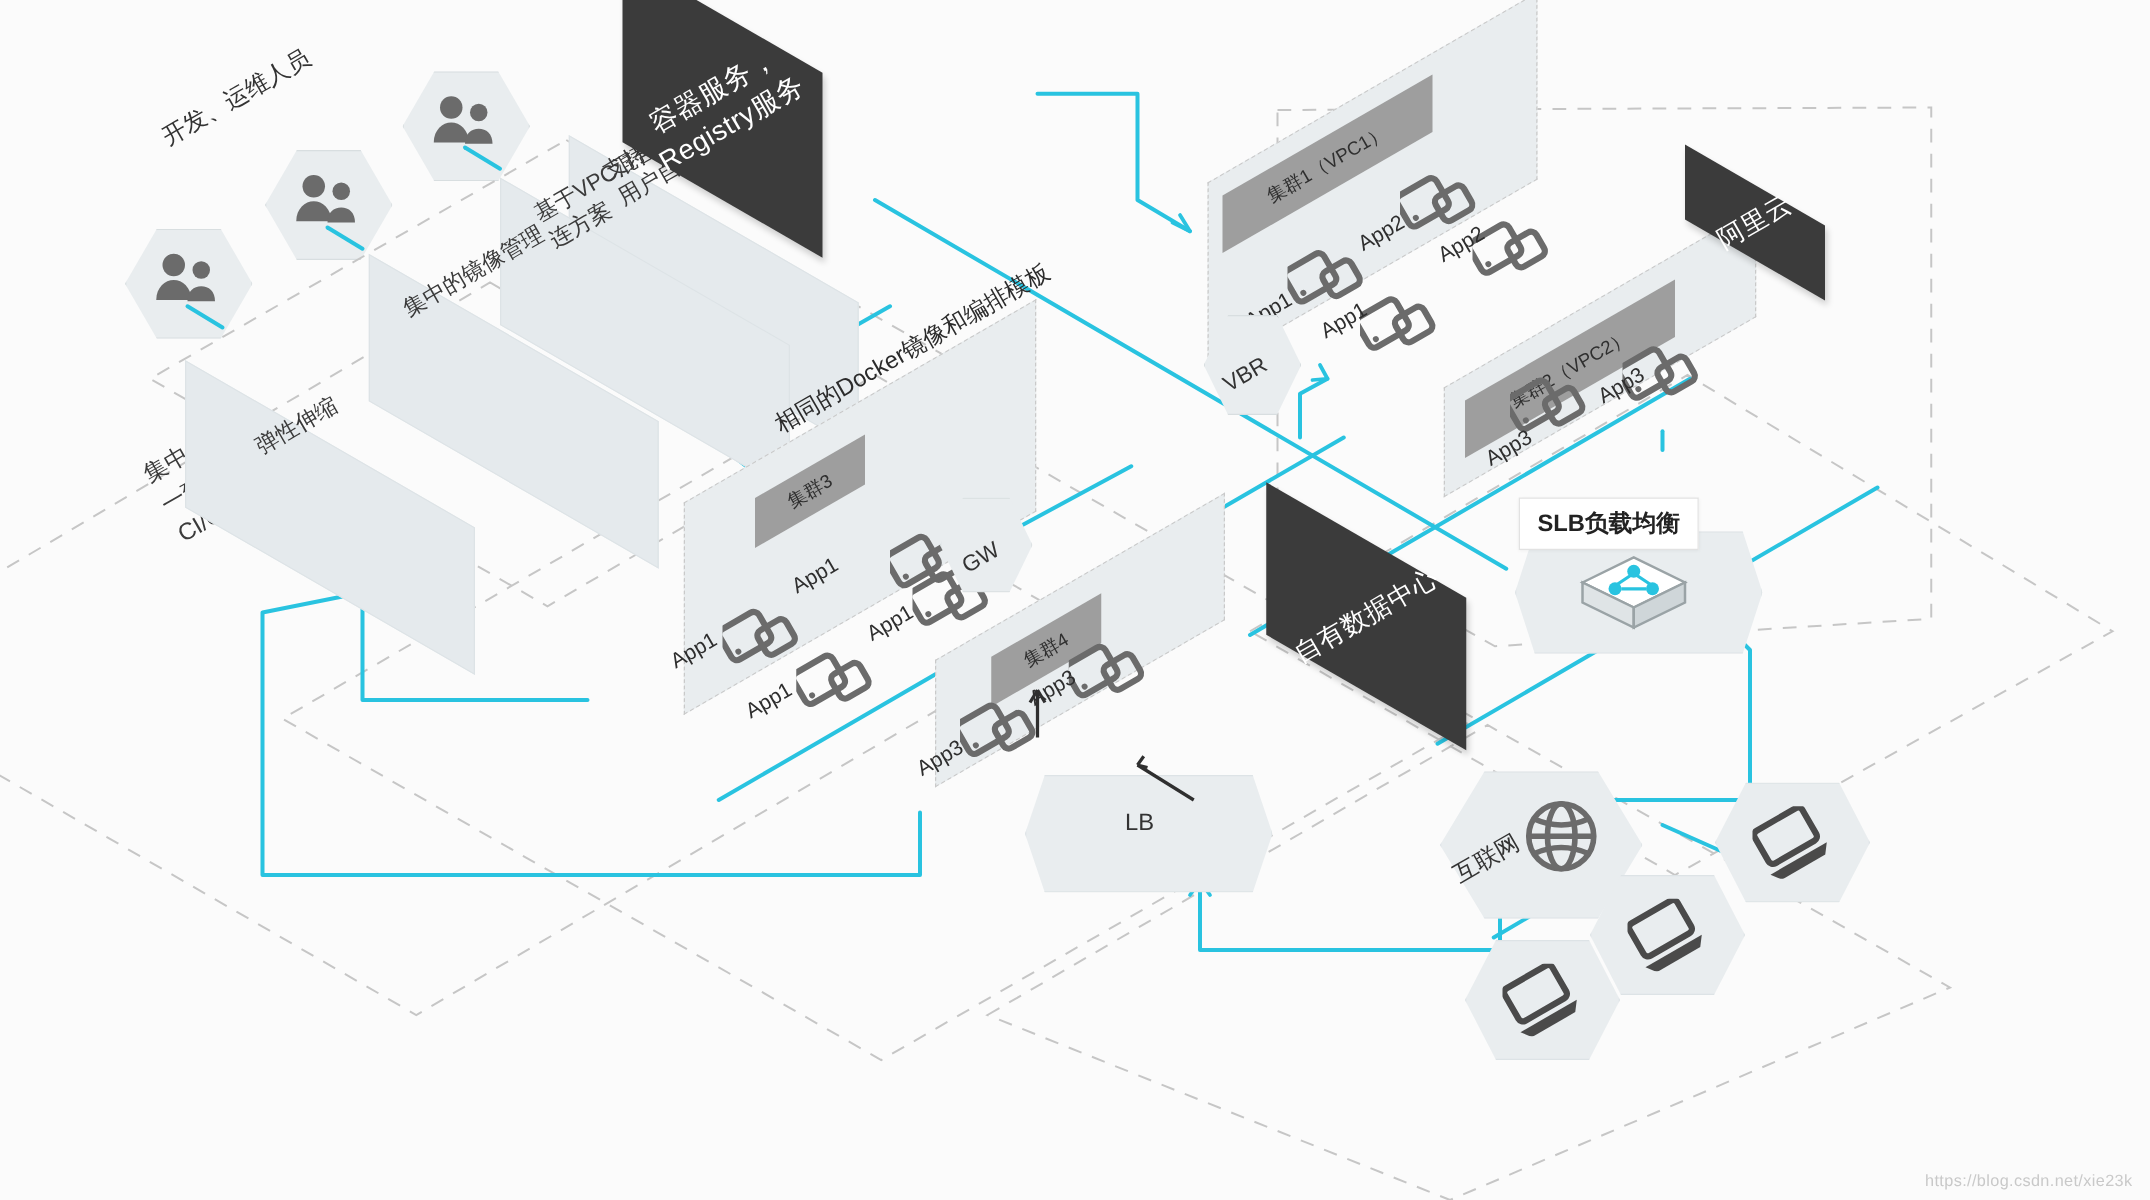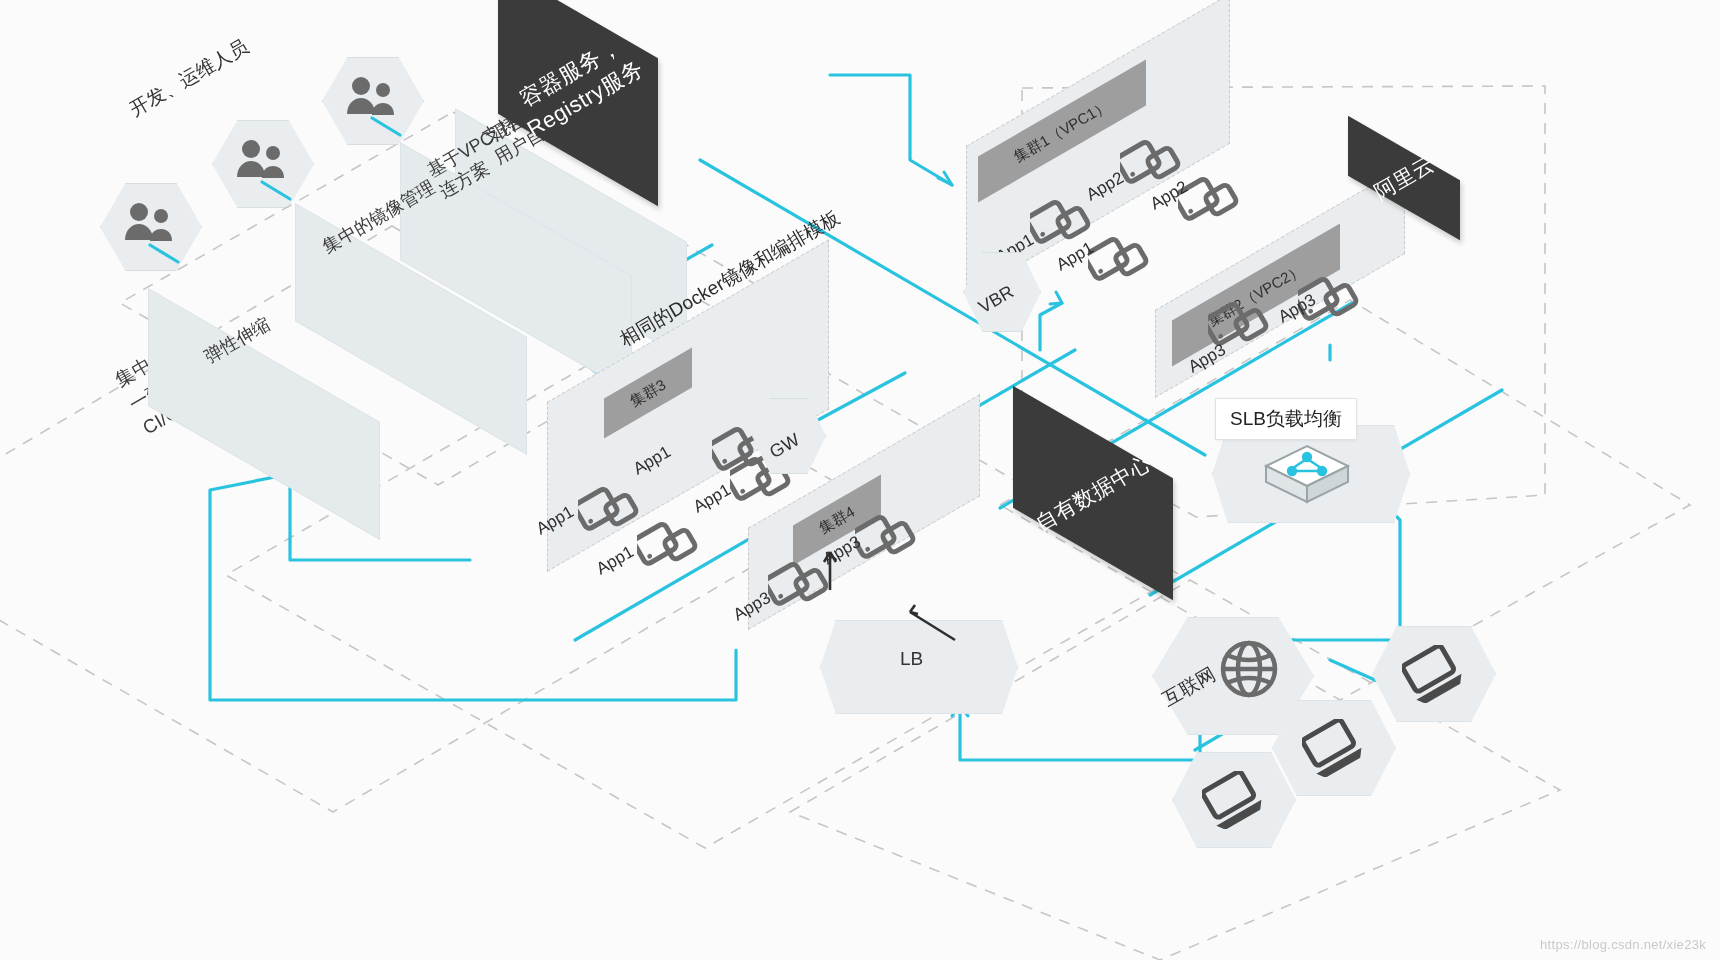--- a/index.html
+++ b/index.html
@@ -34,21 +34,21 @@
   .cyanlbl{position:absolute;white-space:nowrap;font-size:19px;color:#2b2b2b;}
 
   
   .callout{position:absolute;background:#fff;border:1px solid #e2e2e2;
            padding:7px 14px;font-size:19px;color:#222;white-space:nowrap;
            box-shadow:0 1px 3px rgba(0,0,0,.06);}
 
   svg.layer{position:absolute;left:0;top:0;width:1720px;height:960px;
             pointer-events:none;}
   svg.layer.under{z-index:1;}
-  svg.layer.over{z-index:6;} .z3{z-index:3;} .z4{z-index:4;} .z5{z-index:5;} .z7{z-index:7;}
+  svg.layer.over{z-index:6;} .z3{z-index:3;} .z4{z-index:4;} .z5{z-index:5;} .z7{z-index:7;font-weight:bold;}
 
   .watermark{position:absolute;right:14px;bottom:8px;font-size:13px;
              color:#c9c9c9;letter-spacing:.3px;}
 </style>
 </head>
 <body>
 
 <div id="stage">
 
   <svg class="layer under" viewBox="0 0 1720 960">

